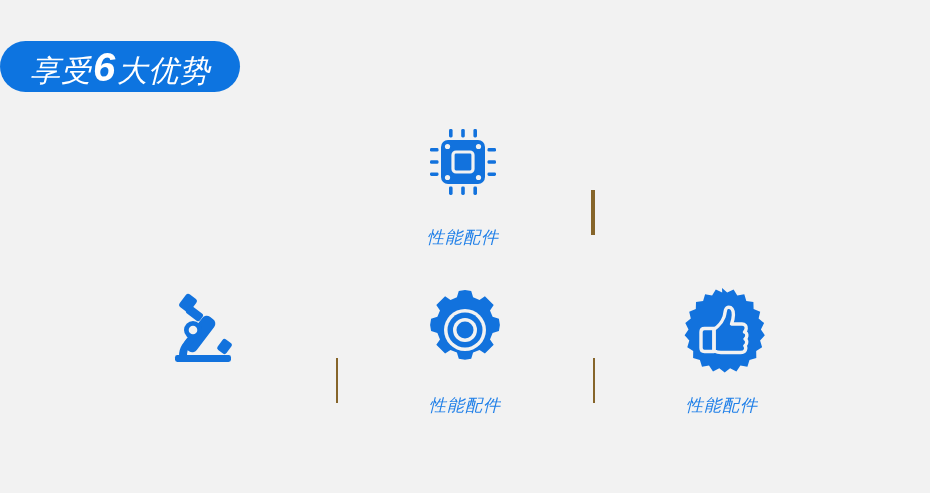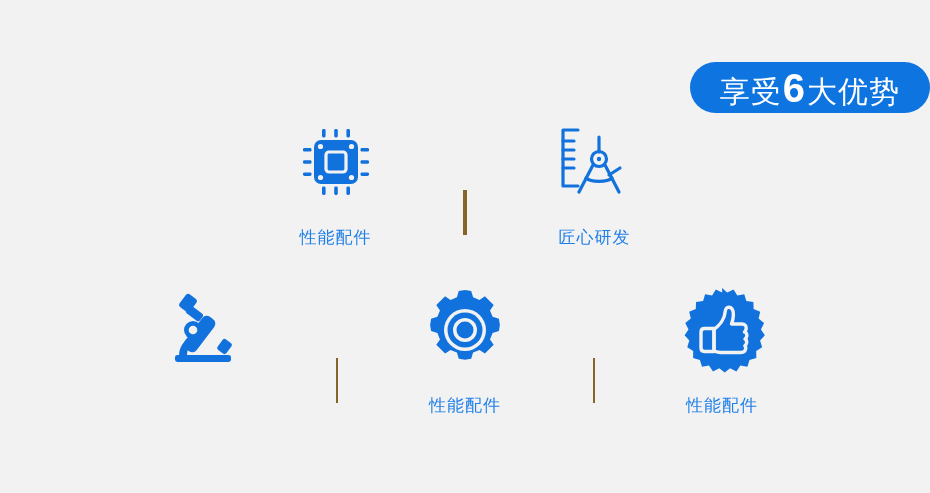--- a/index.html
+++ b/index.html
@@ -11,25 +11,26 @@
     height: 493px;
     background: #f2f2f2;
     font-family: "Liberation Sans", "DejaVu Sans", sans-serif;
     overflow: hidden;
     position: relative;
   }
 
   
   .header-wrap {
     position: absolute;
-    top: 62px;
+    top: 41px;
     left: 0;
     width: 930px;
     display: flex;
-    justify-content: flex-end;
+    justify-content: flex-start;
+    font-style: italic;
   }
   .badge {
     background: #0d74e0;
     border-radius: 26px;
     height: 51px;
     padding: 0 30px;
     display: flex;
     align-items: center;
     justify-content: center;
     box-sizing: border-box;
@@ -56,20 +57,21 @@
     top: 112px;
     left: 0;
     width: 930px;
   }
   .row {
     display: flex;
     align-items: flex-start;
     justify-content: center;
     height: 168px;
     position: relative;
+    font-style: italic;
   }
   .cell {
     width: 255px;
     display: flex;
     flex-direction: column;
     align-items: center;
   }
   .icon-box {
     height: 100px;
     display: flex;
@@ -136,41 +138,20 @@
         </svg>
       </div>
       <div class="cell-label">性能配件</div>
     </div>
 
     <div class="divider"></div>
 
 
     <div class="divider"></div>
 
-    <div class="cell">
-      <div class="icon-box">
-        <svg width="92" height="92" viewBox="0 0 92 92">
-          <g fill="none" stroke="#1272dd" stroke-width="3.2" stroke-linecap="round" stroke-linejoin="round">
-            <path d="M29 14 L14 14 L14 70 L29 70"></path>
-            <line x1="14" y1="25" x2="25" y2="25"></line>
-            <line x1="14" y1="34" x2="25" y2="34"></line>
-            <line x1="14" y1="43" x2="25" y2="43"></line>
-            <line x1="14" y1="52" x2="25" y2="52"></line>
-            <line x1="50" y1="21" x2="50" y2="36"></line>
-            <circle cx="50" cy="43" r="7.5"></circle>
-            <circle cx="50" cy="43" r="2.2" fill="#1272dd" stroke="none"></circle>
-            <path d="M44 49 L30 76"></path>
-            <path d="M56 49 L70 76"></path>
-            <path d="M37 62 C42 66.5 58 66.5 63 62"></path>
-            <path d="M60 59 L71 52"></path>
-          </g>
-        </svg>
-      </div>
-      <div class="cell-label">匠心研发</div>
-    </div>
 
   </div>
 
   <div class="row">
 
     <div class="cell">
       <div class="icon-box">
         <svg width="92" height="92" viewBox="0 0 92 92">
           <g fill="#1272dd">
             <rect x="19.5" y="11" width="13" height="16" rx="3" transform="rotate(37 26 19)"></rect>

